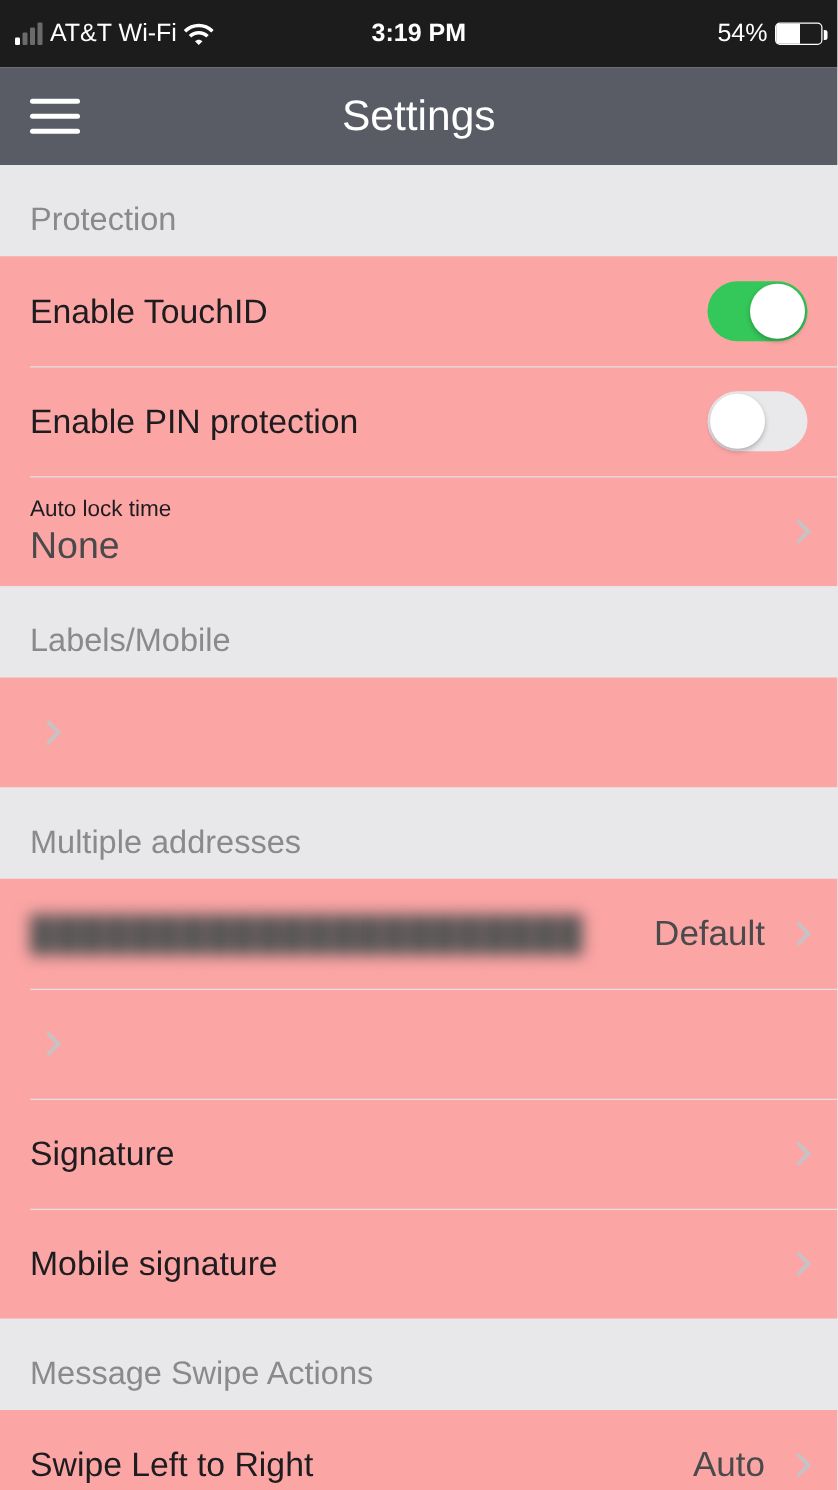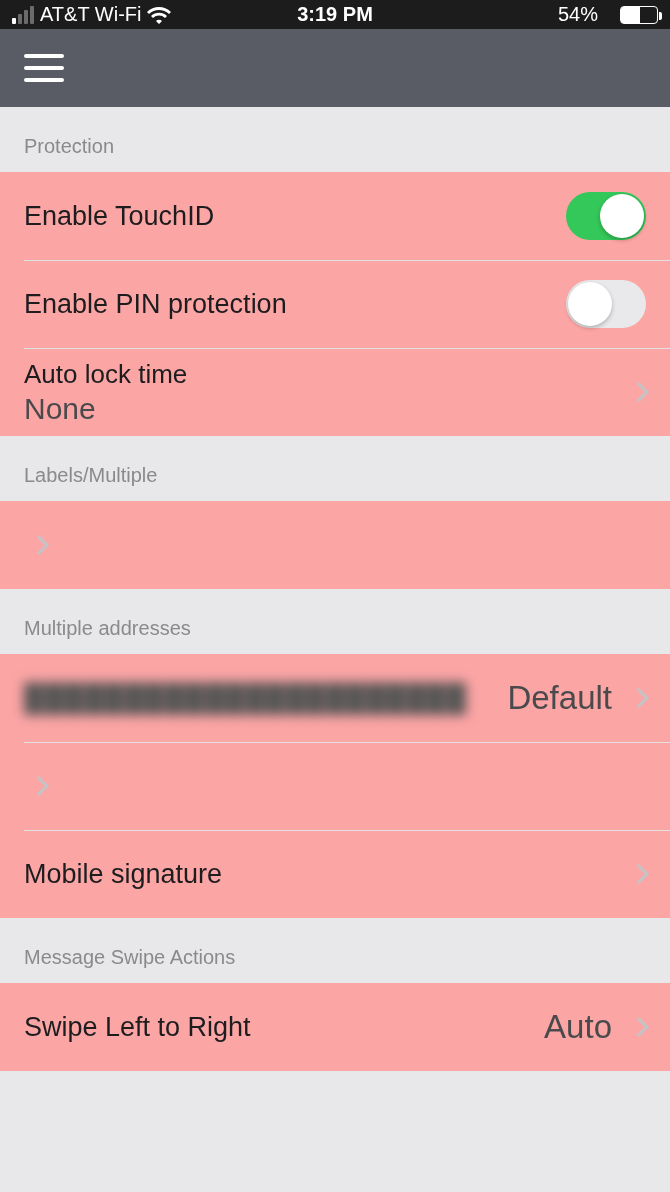--- a/index.html
+++ b/index.html
@@ -4,31 +4,31 @@
 <style>
   * { margin: 0; padding: 0; box-sizing: border-box; }
   body {
     width: 670px;
     height: 1192px;
     font-family: -apple-system, Helvetica, Arial, sans-serif;
     background: #e8e8ea;
     overflow: hidden;
   }
   .status-bar {
-    height: 29px;
+    height: 54px;
     background: #1c1c1c;
     color: #fff;
     display: flex;
     align-items: center;
     padding: 0 12px;
     font-size: 20px;
   }
   .status-left { display: flex; align-items: center; gap: 6px; flex: 1; }
   .status-center { flex: 0 0 auto; font-weight: 600; }
-  .status-right { flex: 1; display: flex; justify-content: flex-end; align-items: center; gap: 20px; }
+  .status-right { flex: 1; display: flex; justify-content: flex-end; align-items: center; gap: 4px; }
   .signal-bars { display: flex; align-items: flex-end; gap: 2px; }
   .sbar { width: 4px; background: rgba(255,255,255,0.35); border-radius: 1px; }
   .sbar.on { background: #fff; }
   .sb1{height:6px}.sb2{height:10px}.sb3{height:14px}.sb4{height:18px}
   .wifi-icon svg { display: block; }
   .battery {
     width: 38px; height: 18px; border: 1.5px solid #fff; border-radius: 4px;
     position: relative; margin-left: 2px;
   }
   .battery::after {
@@ -53,40 +53,40 @@
   }
   .menu-btn span {
     display: block; height: 4px; background: #fff; border-radius: 2px;
   }
   .nav-title {
     flex: 1; text-align: center; font-size: 34px; font-weight: 400;
   }
 
   .section-header {
     padding: 28px 24px 14px;
-    font-size: 20px;
+    font-size: 26px;
     color: #8a8a8d;
     background: #e8e8ea;
   }
   .list { background: #fca5a5; }
   .row {
     display: flex;
     align-items: center;
     padding: 0 24px;
     min-height: 88px;
     position: relative;
   }
   .row + .row::before {
     content:""; position:absolute; top:0; left:24px; right:0; height:1px; background:#e1e1e3;
   }
   .row-main { flex: 1; display: flex; flex-direction: column; justify-content: center; }
   .row-label { font-size: 27px; color: #1d1d1f; }
   .row-sub { font-size: 30px; color: #4a4a4c; margin-top: 2px; }
-  .row-title-sm { font-size: 26px; color: #1d1d1f; }
-  .row-value { font-size: 33px; color: #4a4a4c; margin-right: 12px; }
+  .row-title-sm { font-size: 18px; color: #1d1d1f; }
+  .row-value { font-size: 28px; color: #4a4a4c; margin-right: 12px; }
 
   .toggle {
     width: 80px; height: 48px; border-radius: 24px; position: relative;
   }
   .toggle .knob {
     position: absolute; top: 2px; width: 44px; height: 44px; background: #fff;
     border-radius: 50%; box-shadow: 0 2px 4px rgba(0,0,0,0.25);
   }
   .toggle.on { background: #34c759; }
   .toggle.on .knob { right: 2px; }
@@ -132,20 +132,21 @@
       </div>
   </div>
 </div>
 
 <div class="nav-bar">
   <div class="menu-btn">
     <span></span>
       <span></span>
       <span></span>
   </div>
+  <div class="nav-title">Settings</div>
 </div>
 
 <div class="section-header">Protection</div>
 <div class="list">
   <div class="row">
     <div class="row-main">
         <div class="row-label">Enable TouchID</div>
       </div>
     <div class="toggle on">
         <div class="knob"></div>
@@ -161,41 +162,47 @@
   </div>
   <div class="row">
     <div class="row-main">
       <div class="row-title-sm">Auto lock time</div>
       <div class="row-sub">None</div>
     </div>
     <div class="chevron"></div>
   </div>
 </div>
 
-<div class="section-header">Labels/Multiple</div>
+<div class="section-header">Labels/Mobile</div>
 <div class="list">
   <div class="row">
     <div class="chevron"></div>
   </div>
 </div>
 
 <div class="section-header">Multiple addresses</div>
 <div class="list">
   <div class="row">
     <div class="row-main">
         <div class="row-label obscured">██████████████████████</div>
       </div>
     <div class="row-value">Default</div>
     <div class="chevron"></div>
   </div>
   <div class="row">
     <div class="chevron"></div>
   </div>
   <div class="row">
     <div class="row-main">
+        <div class="row-label">Signature</div>
+      </div>
+    <div class="chevron"></div>
+  </div>
+  <div class="row">
+    <div class="row-main">
         <div class="row-label">Mobile signature</div>
       </div>
     <div class="chevron"></div>
   </div>
 </div>
 
 <div class="section-header">Message Swipe Actions</div>
 <div class="list">
   <div class="row">
     <div class="row-main">

